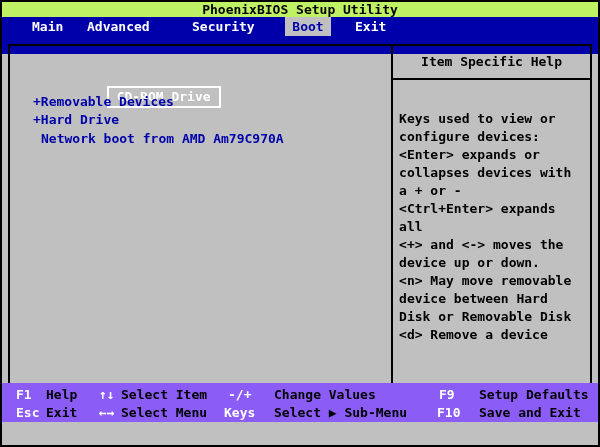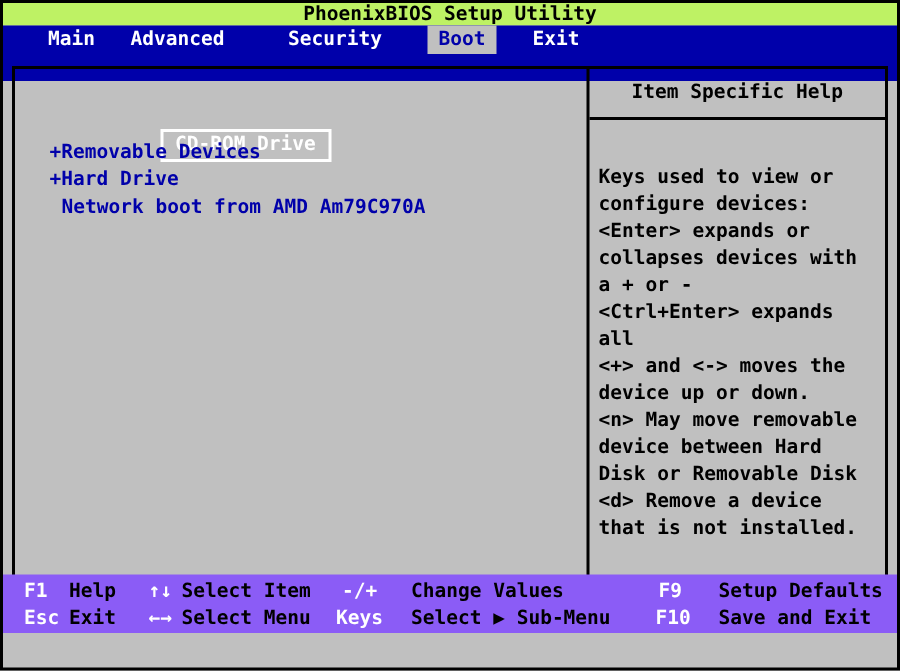--- a/index.html
+++ b/index.html
@@ -109,21 +109,20 @@
         <div class="help-line">collapses devices with</div>
         <div class="help-line">a + or -</div>
         <div class="help-line">&lt;Ctrl+Enter&gt; expands</div>
         <div class="help-line">all</div>
         <div class="help-line">&lt;+&gt; and &lt;-&gt; moves the</div>
         <div class="help-line">device up or down.</div>
         <div class="help-line">&lt;n&gt; May move removable</div>
         <div class="help-line">device between Hard</div>
         <div class="help-line">Disk or Removable Disk</div>
         <div class="help-line">&lt;d&gt; Remove a device</div>
-        <div class="help-line">that is not installed.</div>
       </div>
     </div>
 
   </div>
 
   <div class="legend">
     <span class="lg key row1 k1">F1</span>
     <span class="lg row1 a1">Help</span>
     <span class="lg key row1 k2">↑↓</span>
     <span class="lg row1 a2">Select Item</span>

